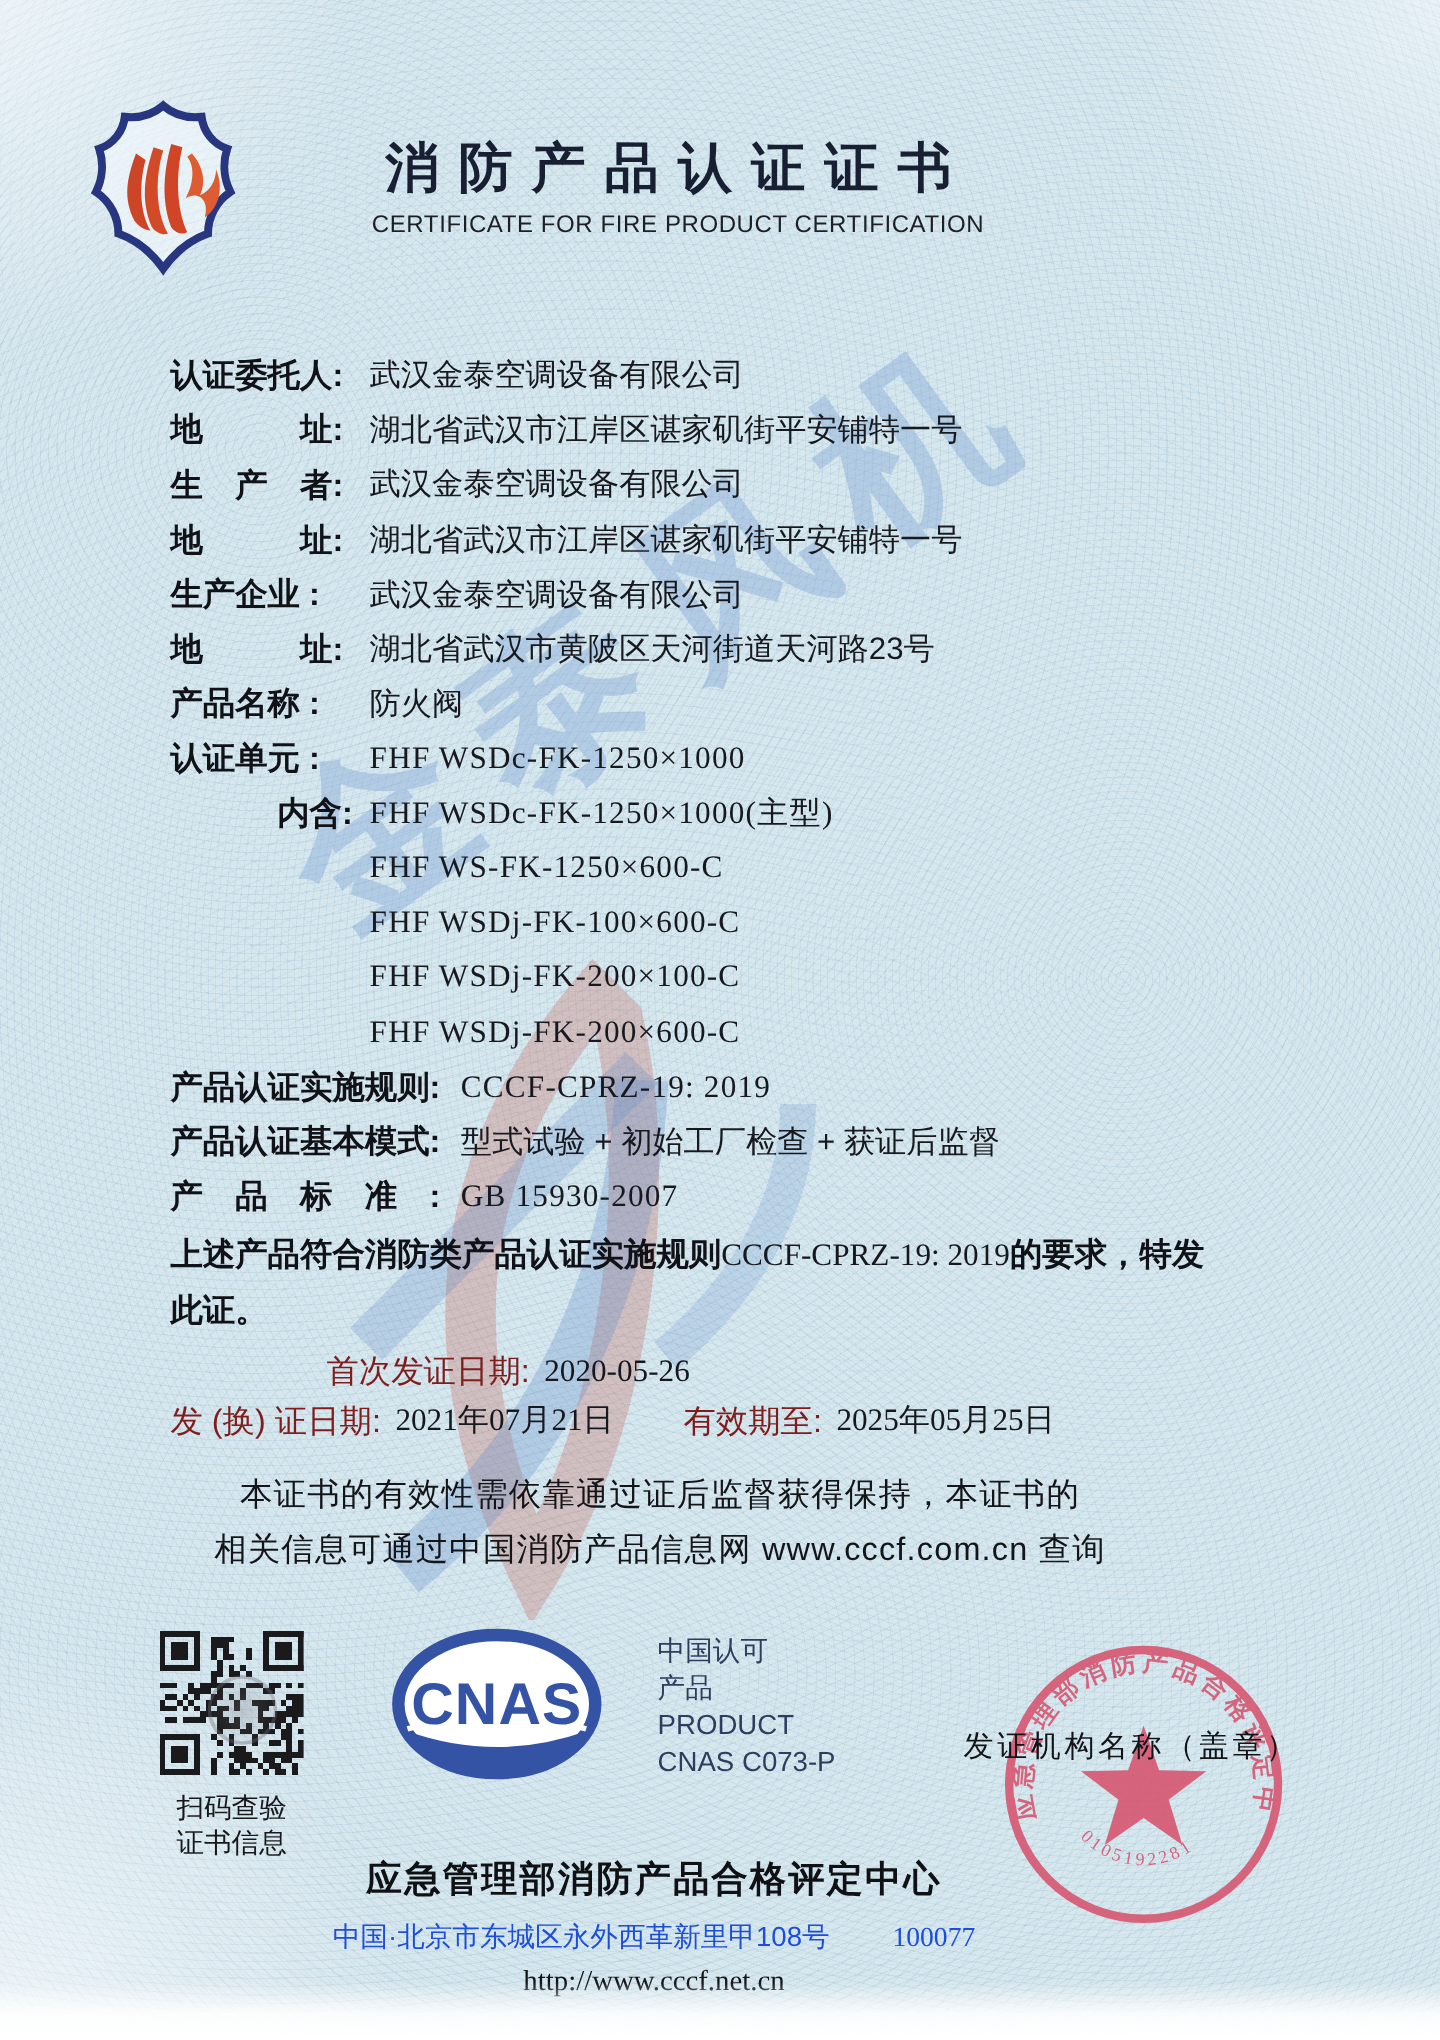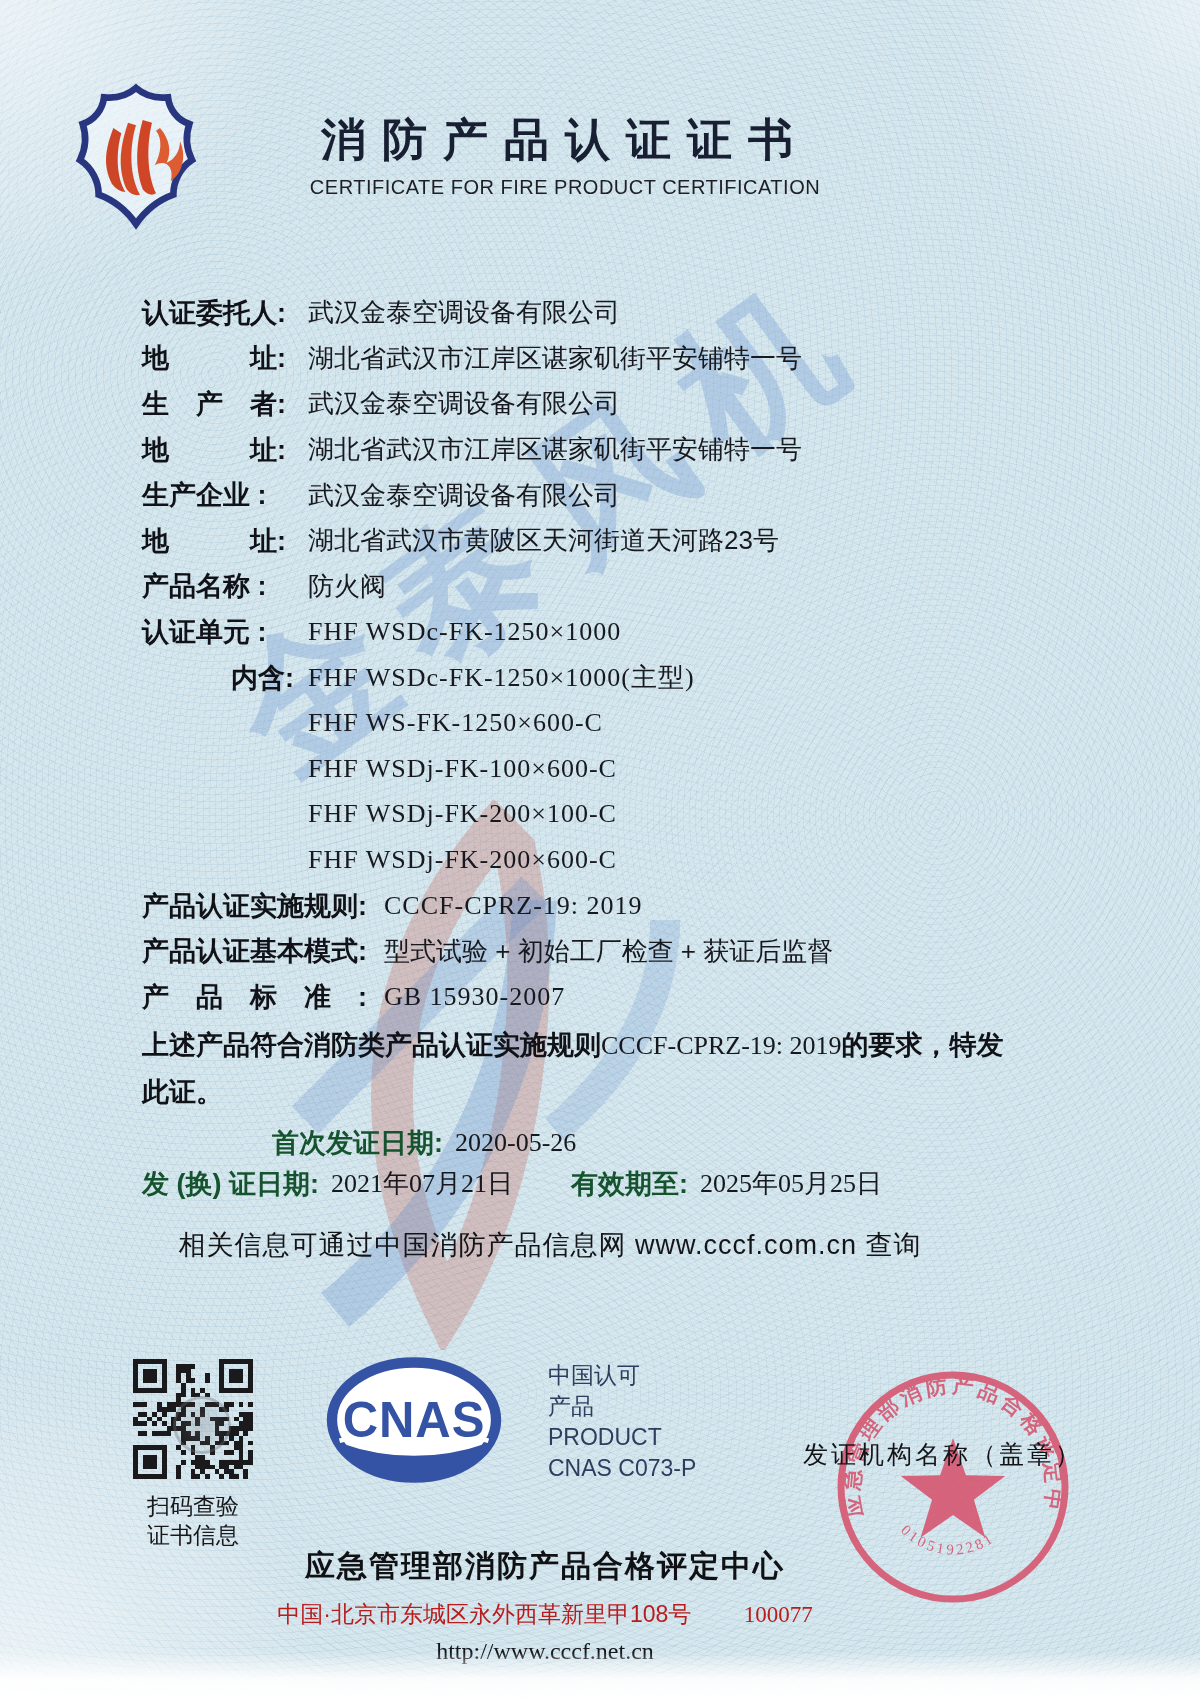--- a/index.html
+++ b/index.html
@@ -44,40 +44,40 @@
   .row{height:45.6px;display:flex;align-items:center;font-size:27px;}
   .row .lbl{width:152px;font-weight:bold;color:#101217;flex:none;white-space:nowrap;}
   .row.inner .lbl{text-align:right;}
   .row .val{margin-left:14px;font-size:26px;color:#17191f;white-space:nowrap;}
   .row .val.code{font-family:"Liberation Serif","DejaVu Serif",serif;letter-spacing:1px;}
   .row.wide .lbl{width:228px;}
   .statement{position:absolute;left:142px;top:1022px;width:960px;z-index:2;line-height:46px;font-size:27px;}
   .statement .b{font-weight:bold;color:#101217;}
   .statement .code{font-family:"Liberation Serif","DejaVu Serif",serif;font-size:26px;}
   .date1{position:absolute;left:142px;top:1120px;z-index:2;font-size:27px;height:46px;display:flex;align-items:center;padding-left:130px;}
-  .date1 .b,.date2 .b{font-weight:bold;color:#14532d;white-space:nowrap;}
+  .date1 .b,.date2 .b{font-weight:normal;color:#7f1d1d;white-space:nowrap;}
   .dval{font-family:"Liberation Serif","DejaVu Serif",serif;font-size:26px;margin-left:12px;white-space:nowrap;}
   .date2{position:absolute;left:142px;top:1166px;z-index:2;font-size:27px;height:46px;display:flex;align-items:flex-start;}
   .date2 .gap{margin-left:58px;}
   .notes{position:absolute;left:50px;top:1222px;width:1000px;z-index:2;text-align:center;}
   .notes p{margin:0;height:46px;line-height:46px;font-size:27px;color:#141519;letter-spacing:1px;}
   
   .qr{position:absolute;left:133px;top:1356px;width:120px;height:126px;z-index:2;}
   .qr svg{width:100%;height:100%;}
   .qr-smudge{position:absolute;left:40px;top:40px;width:52px;height:52px;border-radius:50%;
     border:3px solid rgba(110,110,115,.35);background:radial-gradient(rgba(120,120,125,.30),rgba(120,120,125,.05) 70%);}
   .qr-caption{position:absolute;left:118px;top:1492px;width:150px;z-index:2;text-align:center;
     font-size:23px;line-height:29px;color:#17181c;}
   .cnas{position:absolute;left:323px;top:1354px;z-index:2;}
   .accred{position:absolute;left:548px;top:1360px;z-index:2;font-size:23px;line-height:31px;color:#2e3c5e;}
   .stamp-hint{position:absolute;left:803px;top:1438px;z-index:4;font-size:25px;letter-spacing:3px;color:#131418;}
   .stamp{position:absolute;left:833px;top:1367px;z-index:3;opacity:.88;}
   .org-block{position:absolute;left:60px;top:1546px;width:970px;z-index:2;text-align:center;}
   .org-line{font-size:30px;font-weight:bold;color:#101114;letter-spacing:2px;}
-  .addr-line{margin-top:12px;font-size:23px;color:#b91c1c;}
+  .addr-line{margin-top:12px;font-size:23px;color:#1d4ed8;}
   .addr-line .post{margin-left:46px;font-family:"Liberation Serif","DejaVu Serif",serif;}
   .web-line{margin-top:8px;font-size:24px;font-family:"Liberation Serif","DejaVu Serif",serif;color:#141519;}
 </style>
 </head>
 <body>
 
 <div class="page">
   <div class="bg-pattern"></div>
   <div class="corner-light"></div>
 
@@ -176,20 +176,21 @@
     <span class="dval">2020-05-26</span>
   </div>
   <div class="date2">
     <span class="b">发 (换) 证日期:</span>
     <span class="dval">2021年07月21日</span>
     <span class="b gap">有效期至:</span>
     <span class="dval">2025年05月25日</span>
   </div>
 
   <div class="notes">
+    <p>本证书的有效性需依靠通过证后监督获得保持，本证书的</p>
     <p>相关信息可通过中国消防产品信息网 www.cccf.com.cn 查询</p>
   </div>
 
   <div class="qr">
     <svg viewBox="0 0 25 25" fill="#1a1a1d" shape-rendering="crispEdges">
         <rect x="0" y="0" width="7" height="1"></rect>
         <rect x="0" y="6" width="7" height="1"></rect>
         <rect x="0" y="0" width="1" height="7"></rect>
         <rect x="6" y="0" width="1" height="7"></rect>
         <rect x="2" y="2" width="3" height="3"></rect>

